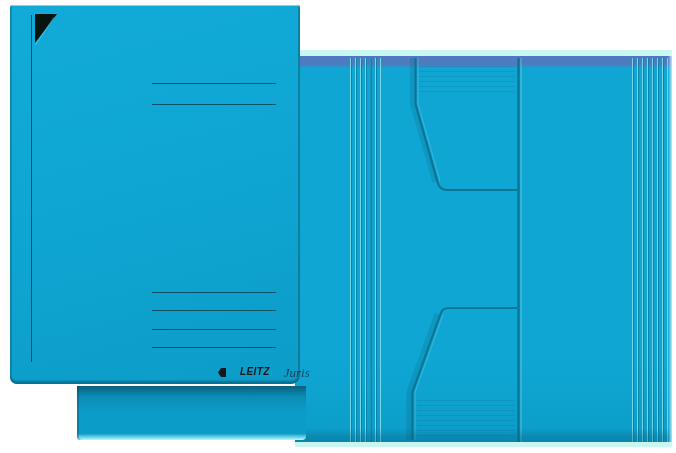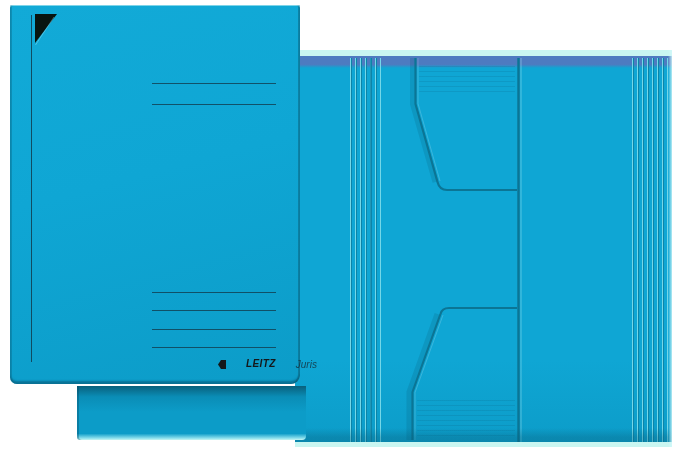--- a/index.html
+++ b/index.html
@@ -43,32 +43,32 @@
     border-radius:2px 2px 9px 7px;
     box-shadow:inset 0 1px 0 rgba(215,248,248,.55),
                inset 2px 0 0 rgba(9,100,130,.35),
                inset -2px 0 0 rgba(8,90,115,.45),
                inset 0 -3px 2px rgba(6,70,95,.5);
   }
   .cf-svg{position:absolute;left:0;top:0;}
   .rule{position:absolute;height:1px;background:var(--c-rule-line);opacity:.8;}
   .vrule{position:absolute;width:1px;background:var(--c-rule-line);opacity:.85;}
   .logo{
-    position:absolute;left:208px;top:352px;height:12px;
-    display:flex;align-items:flex-end;gap:20px;
+    position:absolute;left:208px;top:360px;height:12px;
+    display:flex;align-items:flex-end;gap:14px;
   }
   .logo-text{
     font-family:"Liberation Sans",sans-serif;
     font-weight:bold;font-style:italic;
     font-size:10px;line-height:10px;letter-spacing:.4px;
     color:var(--c-logo-black);
   }
   .logo-sub{
-    font-family:Liberation Sans, sans-serif;
-    font-style:italic;font-size:10px;line-height:8px;
+    font-family:Liberation Serif, serif;
+    font-style:italic;font-size:13px;line-height:8px;
     color:#16323e;opacity:.85;
   }
 </style>
 </head>
 <body>
 
 <div class="stage">
 
   <div class="open-folder">
     <div class="of-top-band"></div>

